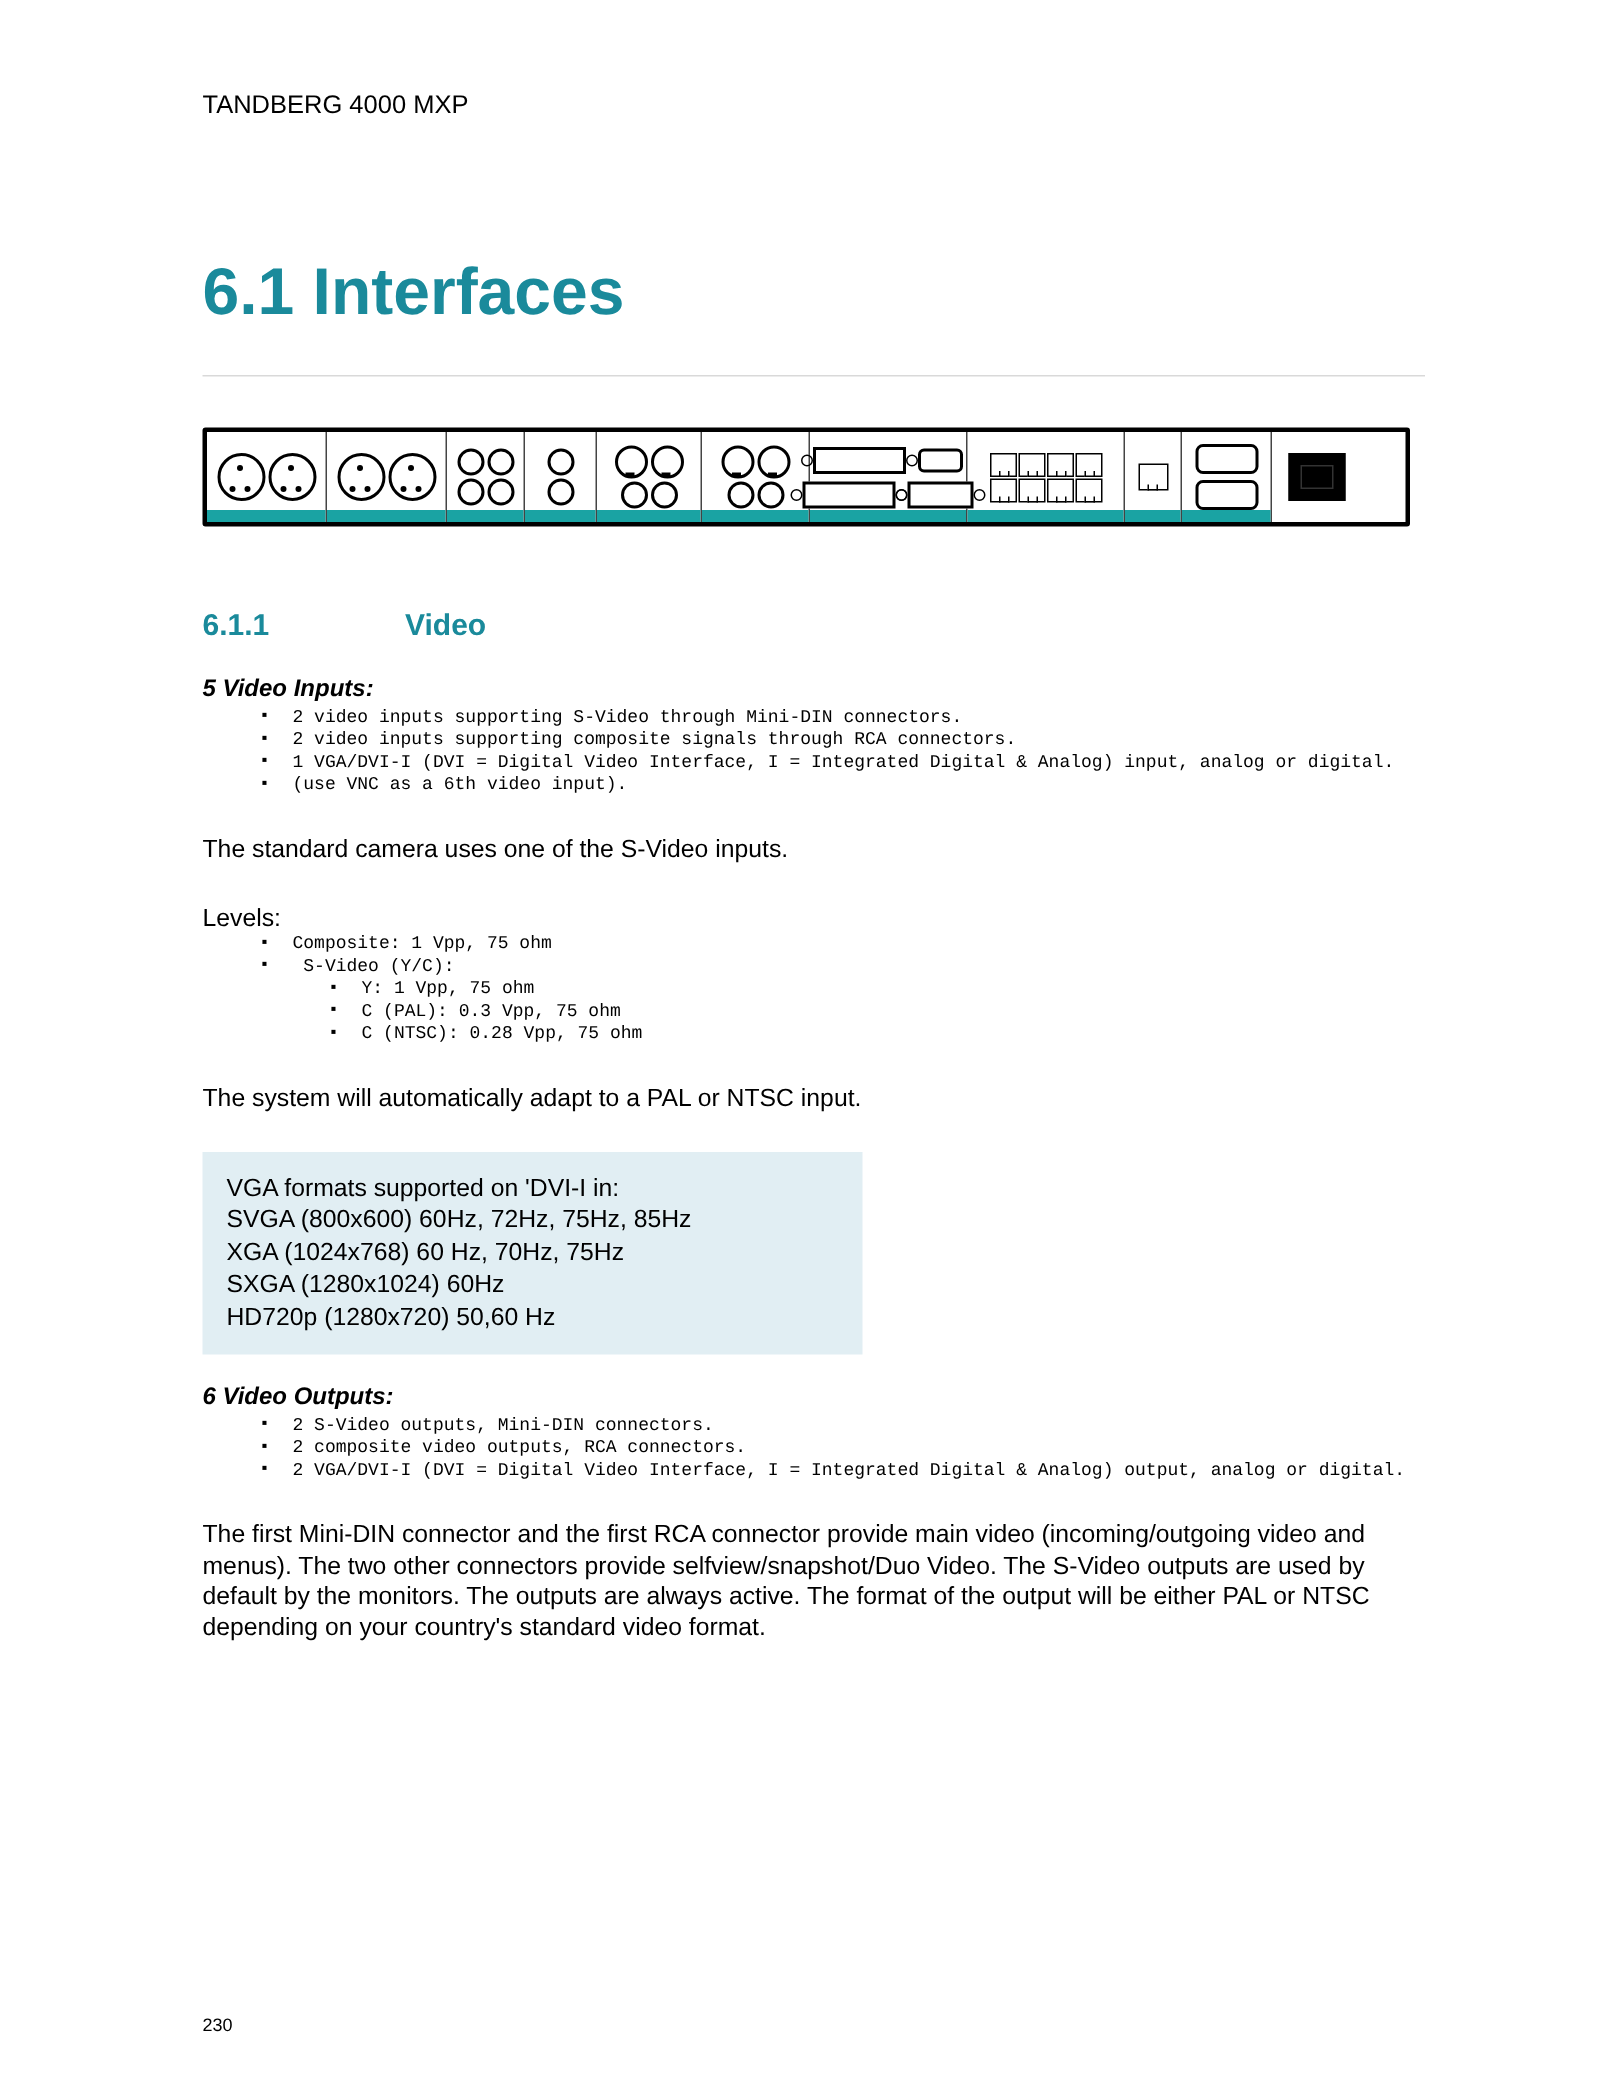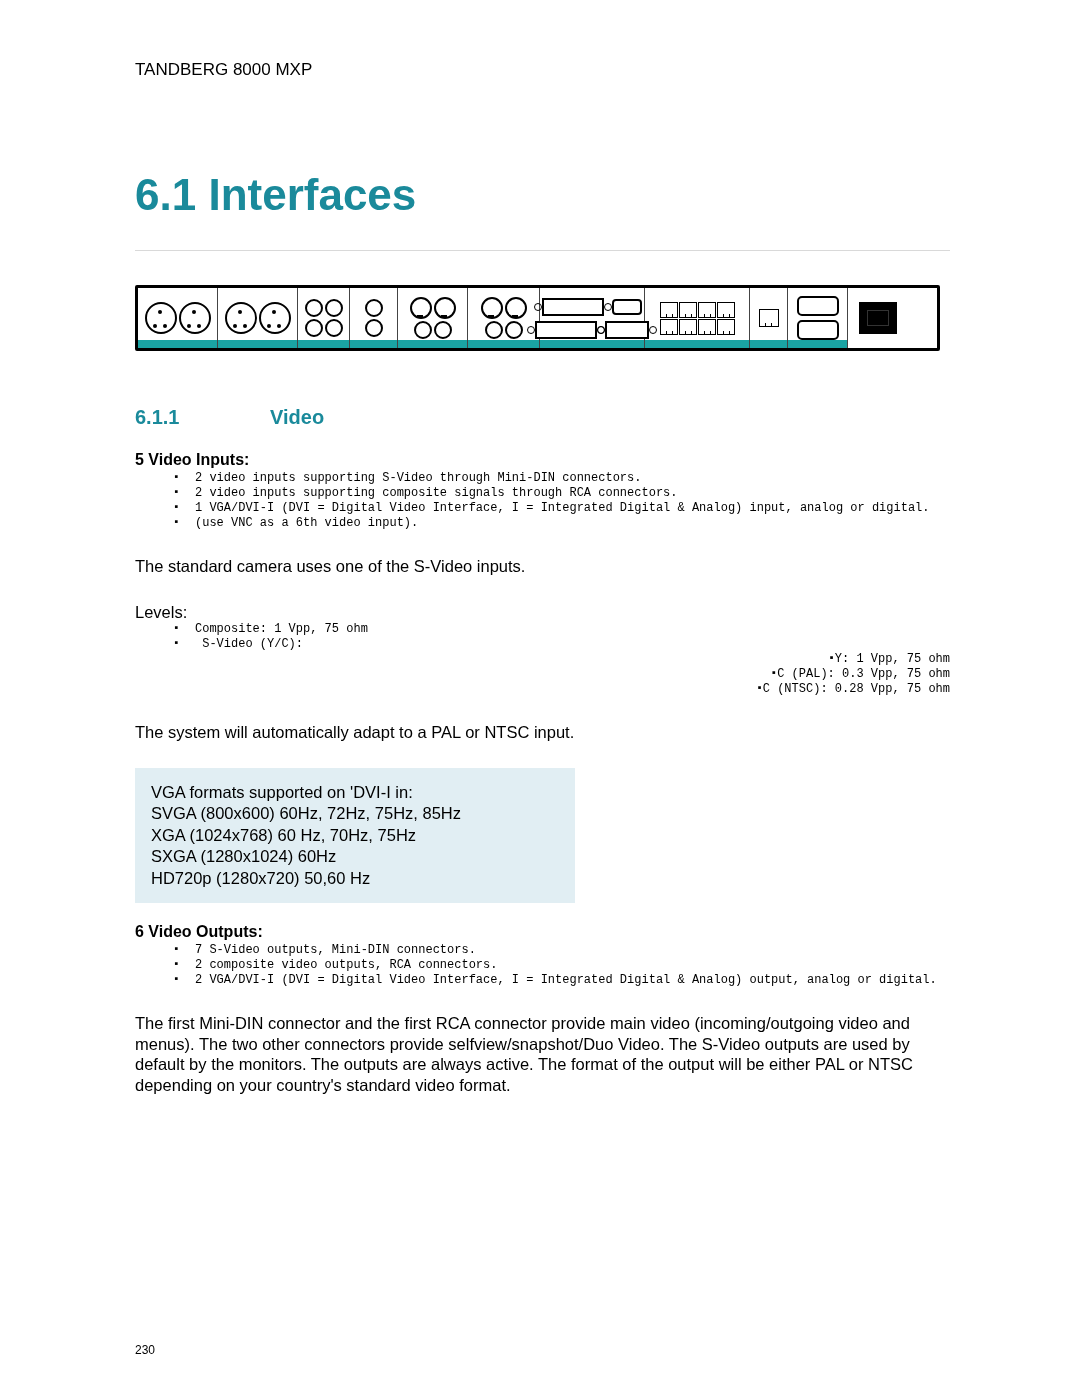--- a/index.html
+++ b/index.html
@@ -159,38 +159,39 @@
     font-size: 20px;
     font-weight: bold;
     margin: 0 0 22px 0;
   }
   h2.subsection .num { display:inline-block; width: 135px; }
 
   .bold-label {
     font-weight: bold;
     font-size: 16px;
     margin-bottom: 2px;
+    font-style: italic;
   }
   ul.sq {
     list-style: none;
     padding: 0 0 0 60px;
     margin: 0 0 10px 0;
     font-size: 12px;
     line-height: 1.25;
     font-family: Liberation Mono, monospace;
   }
   ul.sq > li::before {
     content: "▪";
     display: inline-block;
     width: 22px;
     margin-left: -22px;
     font-size: 11px;
     vertical-align: 1px;
   }
-  ul.sq ul.sq { padding-left: 46px; margin-top: 0; margin-bottom: 0; text-align: right;}
+  ul.sq ul.sq { padding-left: 46px; margin-top: 0; margin-bottom: 0;}
   p.body {
     font-size: 16.5px;
     line-height: 1.25;
     margin: 25px 0;
   }
   .note-box {
     background: #e1eef3;
     padding: 14px 12px 14px 16px;
     width: 440px;
     font-size: 16.5px;
@@ -203,21 +204,21 @@
     bottom: 40px;
     left: 135px;
     font-size: 12px;
   }
 </style>
 </head>
 <body>
 
 <div class="page">
 
-  <div class="header-text">TANDBERG 8000 MXP</div>
+  <div class="header-text">TANDBERG 4000 MXP</div>
 
   <h1 class="section-title">
     <span>6.1</span>
     <span>Interfaces</span>
   </h1>
   <hr class="rule">
 
   <div class="device-panel">
     <div class="grp" style="width:80px;">
       <div class="xlr"></div>
@@ -351,21 +352,21 @@
   <div class="note-box">
     <div>VGA formats supported on 'DVI-I in:</div>
     <div>SVGA (800x600) 60Hz, 72Hz, 75Hz, 85Hz</div>
     <div>XGA (1024x768) 60 Hz, 70Hz, 75Hz</div>
     <div>SXGA (1280x1024) 60Hz</div>
     <div>HD720p (1280x720) 50,60 Hz</div>
   </div>
 
   <div class="bold-label">6 Video Outputs:</div>
   <ul class="sq">
-    <li>7 S-Video outputs, Mini-DIN connectors.</li>
+    <li>2 S-Video outputs, Mini-DIN connectors.</li>
     <li>2 composite video outputs, RCA connectors.</li>
     <li>2 VGA/DVI-I (DVI = Digital Video Interface, I = Integrated Digital &amp; Analog) output, analog or digital.</li>
   </ul>
 
   <p class="body">The first Mini-DIN connector and the first RCA connector provide main video (incoming/outgoing video and menus). The two other connectors provide selfview/snapshot/Duo Video. The S-Video outputs are used by default by the monitors. The outputs are always active. The format of the output will be either PAL or NTSC depending on your country's standard video format.</p>
 
   <div class="page-number">230</div>
 </div>
 
 </body></html>

